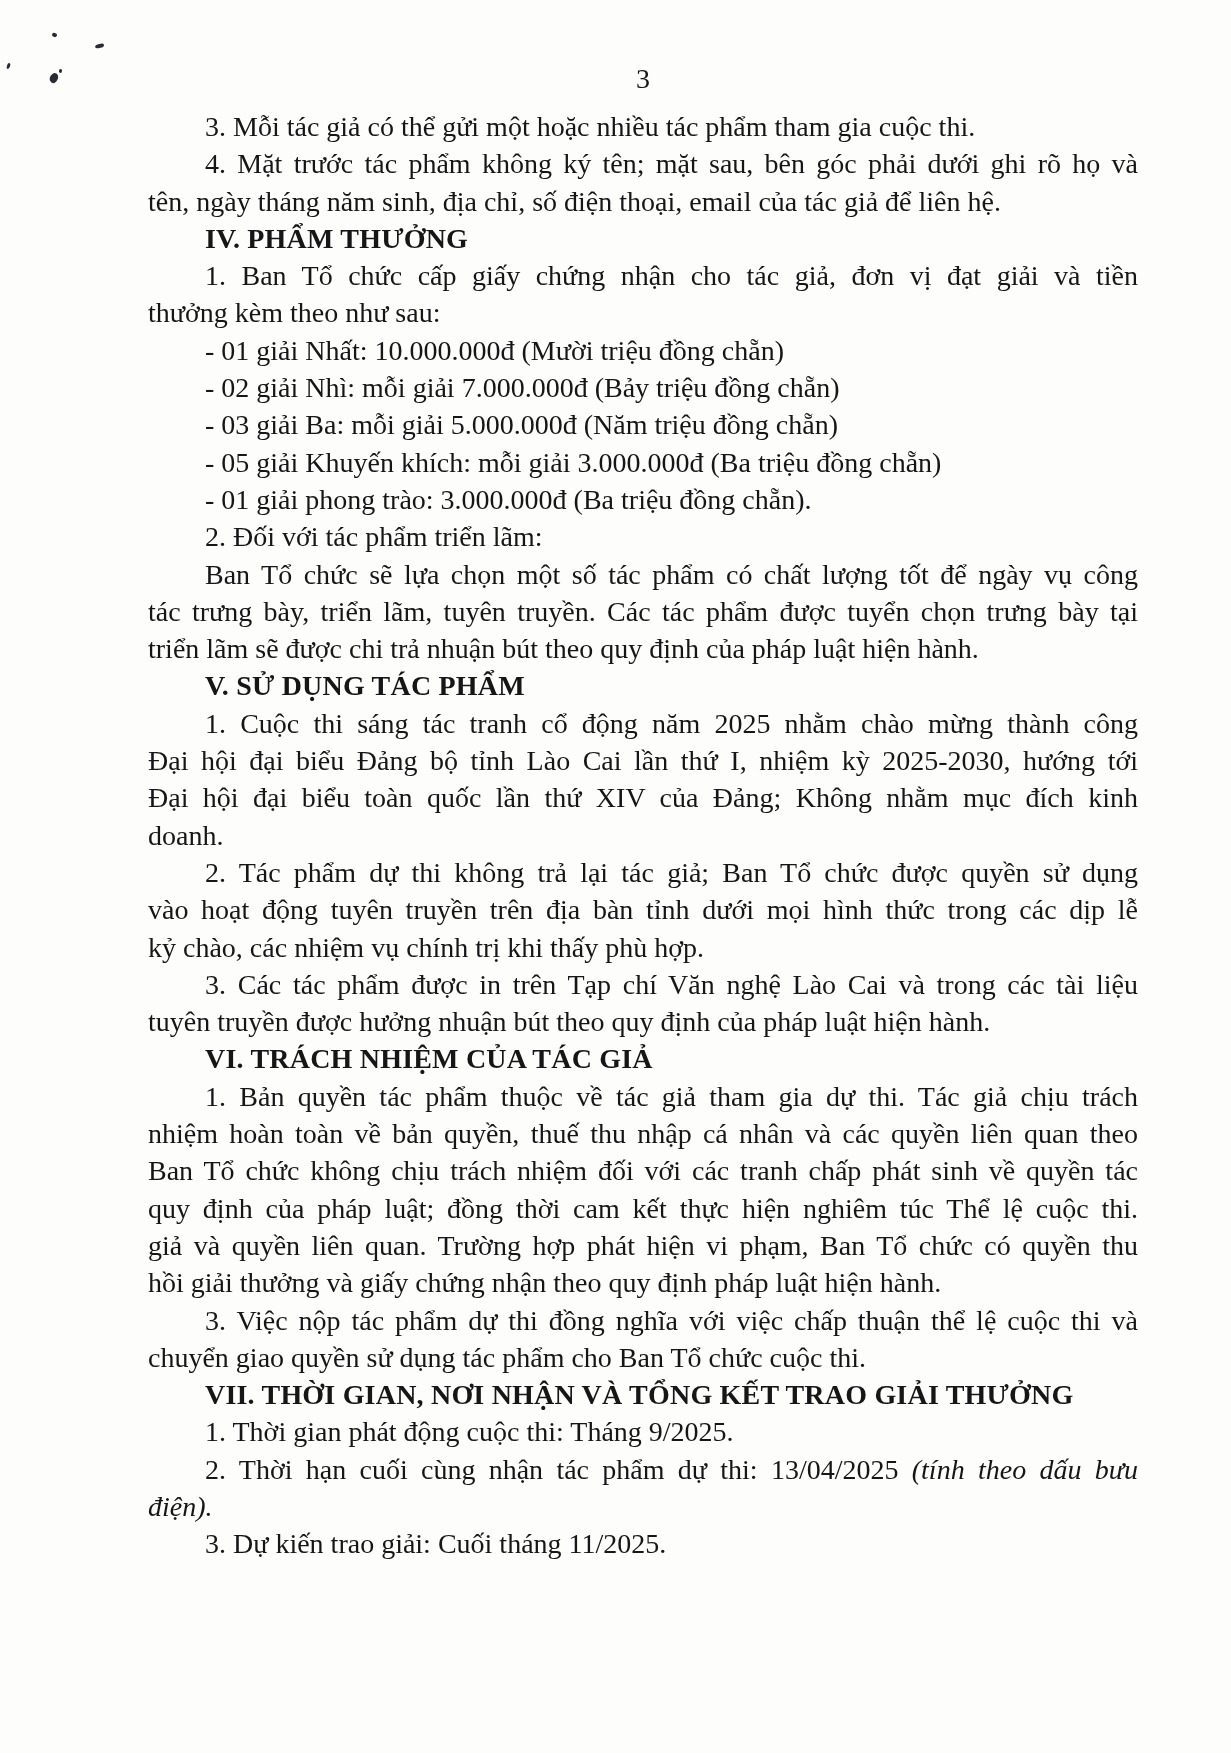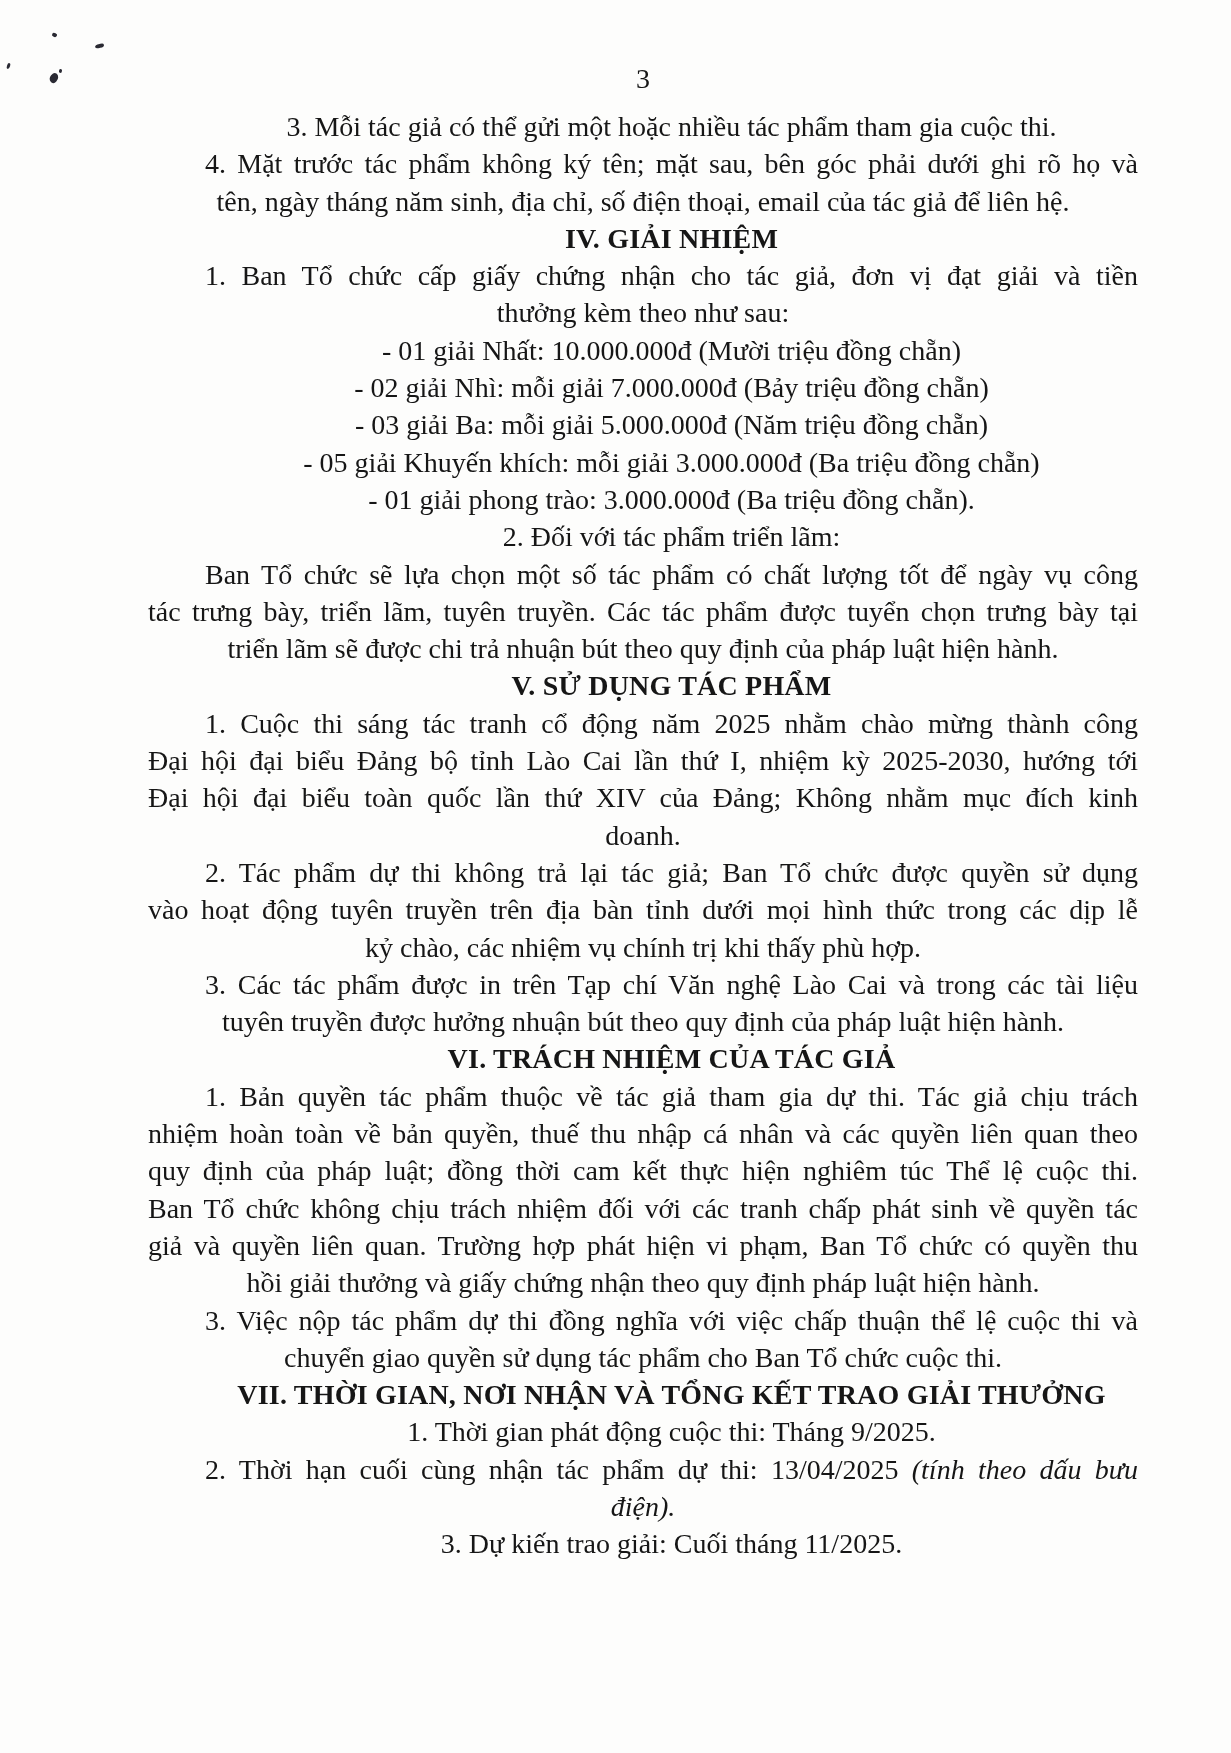--- a/index.html
+++ b/index.html
@@ -28,21 +28,21 @@
   .doc-body {
     position: absolute;
     top: 108px;
     left: 148px;
     width: 990px;
   }
   .line {
     height: 37.3px;
     line-height: 37.3px;
     font-size: 28px;
-    text-align: center;
+    text-align: left;
     overflow: hidden;
     white-space: normal;
   }
   .line.justify {
     text-align: justify;
     text-align-last: justify;
   }
   .line.indent {
     text-indent: 57px;
   }
@@ -73,21 +73,21 @@
   <div class="speck s3"></div>
   <div class="speck s4"></div>
   <div class="speck s5"></div>
 
   <div class="page-number">3</div>
 
   <div class="doc-body">
       <div class="line indent"><span>3. Mỗi tác giả có thể gửi một hoặc nhiều tác phẩm tham gia cuộc thi.</span></div>
       <div class="line indent justify"><span>4. Mặt trước tác phẩm không ký tên; mặt sau, bên góc phải dưới ghi rõ họ và</span></div>
       <div class="line"><span>tên, ngày tháng năm sinh, địa chỉ, số điện thoại, email của tác giả để liên hệ.</span></div>
-      <div class="line indent bold"><span>IV. GIẢI NHIỆM</span></div>
+      <div class="line indent bold"><span>IV. PHẨM THƯỞNG</span></div>
       <div class="line indent justify"><span>1. Ban Tổ chức cấp giấy chứng nhận cho tác giả, đơn vị đạt giải và tiền</span></div>
       <div class="line"><span>thưởng kèm theo như sau:</span></div>
       <div class="line indent"><span>- 01 giải Nhất: 10.000.000đ (Mười triệu đồng chẵn)</span></div>
       <div class="line indent"><span>- 02 giải Nhì: mỗi giải 7.000.000đ (Bảy triệu đồng chẵn)</span></div>
       <div class="line indent"><span>- 03 giải Ba: mỗi giải 5.000.000đ (Năm triệu đồng chẵn)</span></div>
       <div class="line indent"><span>- 05 giải Khuyến khích: mỗi giải 3.000.000đ (Ba triệu đồng chẵn)</span></div>
       <div class="line indent"><span>- 01 giải phong trào: 3.000.000đ (Ba triệu đồng chẵn).</span></div>
       <div class="line indent"><span>2. Đối với tác phẩm triển lãm:</span></div>
       <div class="line indent justify"><span>Ban Tổ chức sẽ lựa chọn một số tác phẩm có chất lượng tốt để ngày vụ công</span></div>
       <div class="line justify"><span>tác trưng bày, triển lãm, tuyên truyền. Các tác phẩm được tuyển chọn trưng bày tại</span></div>
@@ -98,22 +98,22 @@
       <div class="line justify"><span>Đại hội đại biểu toàn quốc lần thứ XIV của Đảng; Không nhằm mục đích kinh</span></div>
       <div class="line"><span>doanh.</span></div>
       <div class="line indent justify"><span>2. Tác phẩm dự thi không trả lại tác giả; Ban Tổ chức được quyền sử dụng</span></div>
       <div class="line justify"><span>vào hoạt động tuyên truyền trên địa bàn tỉnh dưới mọi hình thức trong các dịp lễ</span></div>
       <div class="line"><span>kỷ chào, các nhiệm vụ chính trị khi thấy phù hợp.</span></div>
       <div class="line indent justify"><span>3. Các tác phẩm được in trên Tạp chí Văn nghệ Lào Cai và trong các tài liệu</span></div>
       <div class="line"><span>tuyên truyền được hưởng nhuận bút theo quy định của pháp luật hiện hành.</span></div>
       <div class="line indent bold"><span>VI. TRÁCH NHIỆM CỦA TÁC GIẢ</span></div>
       <div class="line indent justify"><span>1. Bản quyền tác phẩm thuộc về tác giả tham gia dự thi. Tác giả chịu trách</span></div>
       <div class="line justify"><span>nhiệm hoàn toàn về bản quyền, thuế thu nhập cá nhân và các quyền liên quan theo</span></div>
+      <div class="line justify"><span>Ban Tổ chức không chịu trách nhiệm đối với các tranh chấp phát sinh về quyền tác</span></div>
       <div class="line justify"><span>quy định của pháp luật; đồng thời cam kết thực hiện nghiêm túc Thể lệ cuộc thi.</span></div>
-      <div class="line justify"><span>Ban Tổ chức không chịu trách nhiệm đối với các tranh chấp phát sinh về quyền tác</span></div>
       <div class="line justify"><span>giả và quyền liên quan. Trường hợp phát hiện vi phạm, Ban Tổ chức có quyền thu</span></div>
       <div class="line"><span>hồi giải thưởng và giấy chứng nhận theo quy định pháp luật hiện hành.</span></div>
       <div class="line indent justify"><span>3. Việc nộp tác phẩm dự thi đồng nghĩa với việc chấp thuận thể lệ cuộc thi và</span></div>
       <div class="line"><span>chuyển giao quyền sử dụng tác phẩm cho Ban Tổ chức cuộc thi.</span></div>
       <div class="line indent bold"><span>VII. THỜI GIAN, NƠI NHẬN VÀ TỔNG KẾT TRAO GIẢI THƯỞNG</span></div>
       <div class="line indent"><span>1. Thời gian phát động cuộc thi: Tháng 9/2025.</span></div>
       <div class="line indent justify"><span>2. Thời hạn cuối cùng nhận tác phẩm dự thi: 13/04/2025 </span><span class="italic">(tính theo dấu bưu</span></div>
       <div class="line"><span class="italic">điện).</span></div>
       <div class="line indent"><span>3. Dự kiến trao giải: Cuối tháng 11/2025.</span></div>
     </div>

